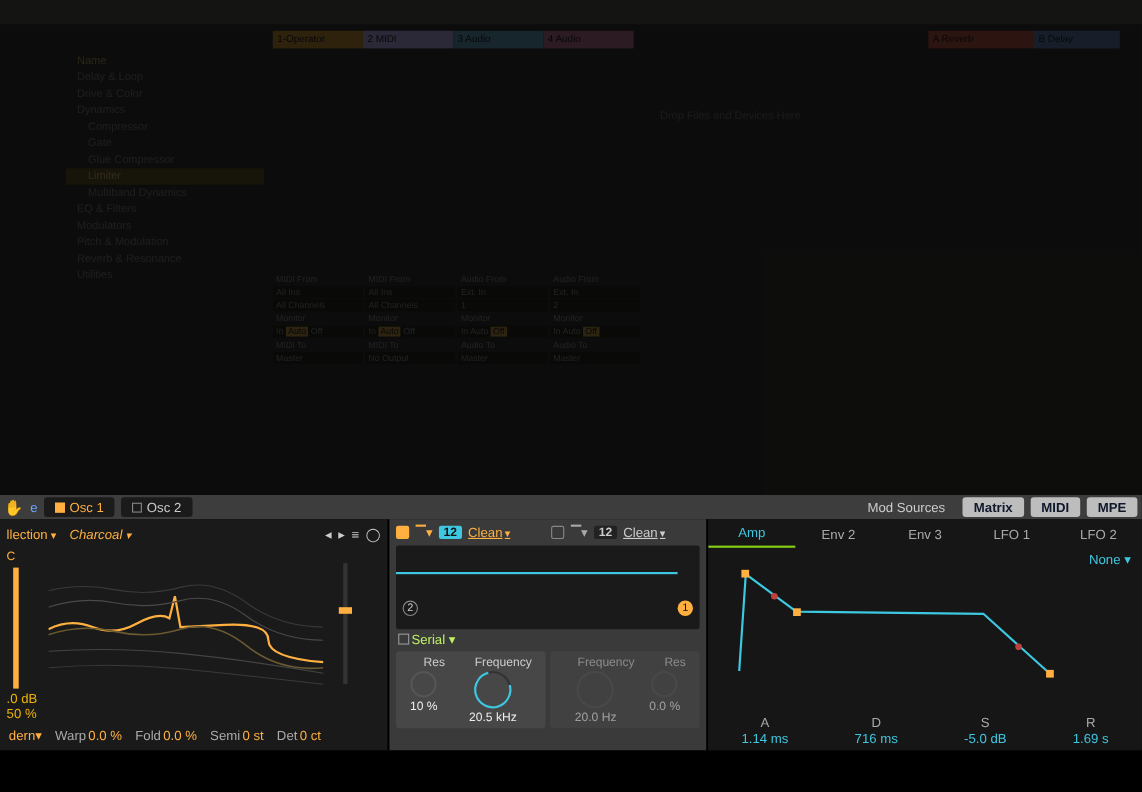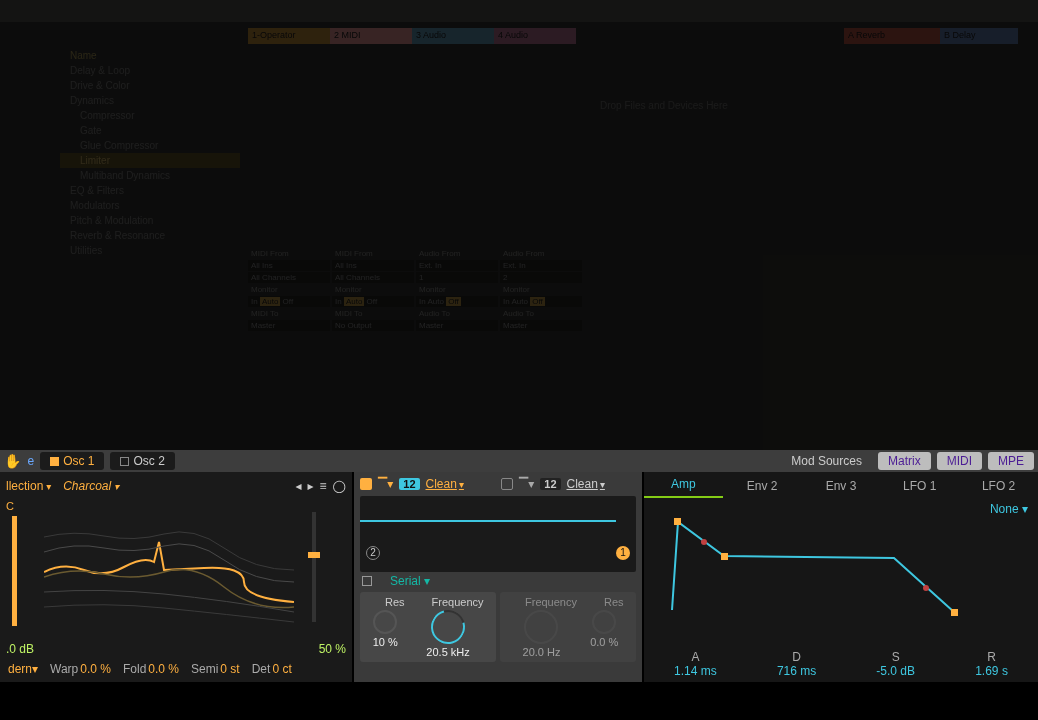--- a/index.html
+++ b/index.html
@@ -17,60 +17,60 @@
   .dim-bg .mixcol .valbox{background:#2a2a28;padding:1px 3px;margin:1px 0;}
 
   
   .device-strip { position: absolute; left: 0; top: 450px; width: 1038px; height: 232px; background: #111; color: #ddd; font-size: 12px; }
   .tabbar { height: 22px; background: #3d3d3d; display: flex; align-items: center; padding: 0 4px; gap: 6px; }
   .tabbar .left { display: flex; align-items: center; gap: 6px; }
   .tabbar .spacer { flex: 1; }
   .tab { padding: 2px 10px; border-radius: 3px; font-size: 12px; color: #ddd; cursor: pointer; }
   .tab.sel { background: #1b1b1b; color: #ffb040; }
   .tab.unsel { background: #1b1b1b; color: #ccc; }
-  .tab.pill { background: #bdbdbd; color: #4c1d95; }
+  .tab.pill { background: #bdbdbd; color: #0f172a; font-weight: bold; }
   .tab.label { color: #ccc; }
   .hand-icon{color:#6aa8ff;font-size:14px;}
   .sq{display:inline-block;width:9px;height:9px;border:1px solid #888;margin-right:4px;vertical-align:middle;}
   .sq.on{background:#ffb040;border-color:#ffb040;}
 
   .row2 { display:flex; height:210px; }
 
   
   .sec-left { width:352px; background:#1a1a1a; position:relative; padding:4px 6px; }
   .sec-left .toprow{display:flex;align-items:center;gap:8px;font-size:12px;color:#ffb040;height:20px;}
   .sec-left .toprow .dd{color:#ffb040;cursor:pointer;}
   .sec-left .toprow .dd2{color:#ffb040;margin-left:4px;font-style:italic;}
   .sec-left .toprow .dd2::after,.sec-left .toprow .dd::after{content:" ▾";font-size:10px;}
   .sec-left .toprow .right{margin-left:auto;display:flex;gap:6px;color:#ccc;}
   .sec-left .Cmark{position:absolute;left:6px;top:28px;font-size:11px;color:#ffb040;}
   .spectral { position:absolute; left:44px; top:40px; width:250px; height:120px; }
   .vslider{position:absolute;left:312px;top:40px;width:4px;height:110px;background:#333;}
   .vslider .thumb{position:absolute;left:-4px;top:40px;width:12px;height:6px;background:#ffb040;}
-  .sec-left .botvals{position:absolute;left:6px;bottom:26px;right:6px;display:flex;justify-content:space-between;font-size:12px;color:#bef264;}
+  .sec-left .botvals{position:absolute;left:6px;bottom:26px;right:6px;display:flex;justify-content:space-between;font-size:12px;color:#eab308;flex-direction:column;}
   .sec-left .botrow{position:absolute;left:6px;bottom:6px;right:6px;display:flex;gap:12px;font-size:12px;}
   .sec-left .botrow .lab{color:#aaa;}
   .sec-left .botrow .val{color:#ffb040;margin-left:2px;}
 
   
   .sec-mid{width:292px;background:#3a3a3a;position:relative;border-left:2px solid #000;border-right:2px solid #000;}
   .sec-mid .filtbar{height:24px;display:flex;align-items:center;gap:6px;padding:0 6px;font-size:12px;}
   .sec-mid .filtbar .onbox{width:12px;height:12px;background:#ffb040;border-radius:2px;}
   .sec-mid .filtbar .offbox{width:12px;height:12px;border:1px solid #888;border-radius:2px;}
   .sec-mid .filtbar .num{background:#3ec7e0;color:#111;padding:0 4px;border-radius:2px;font-weight:bold;font-size:11px;}
   .sec-mid .filtbar .num.off{background:#222;color:#ccc;}
   .sec-mid .filtbar .dd{color:#ffb040;text-decoration:underline;}
   .sec-mid .filtbar .dd.off{color:#ccc;}
   .sec-mid .filtbar .dd::after{content:"▾";font-size:10px;margin-left:2px;}
   .sec-mid .filtbar .half{flex:1;display:flex;align-items:center;gap:6px;}
   .curvebox{height:76px;background:#1a1a1a;margin:0 6px;position:relative;border-radius:2px;}
   .curvebox .line{position:absolute;left:0;top:24px;right:20px;height:2px;background:#3ec7e0;}
   .curvebox .ball{position:absolute;right:6px;top:50px;width:14px;height:14px;background:#ffb040;border-radius:50%;color:#111;font-size:10px;text-align:center;line-height:14px;}
   .curvebox .ball2{position:absolute;left:6px;top:50px;width:14px;height:14px;border:1px solid #888;color:#ccc;border-radius:50%;font-size:10px;text-align:center;line-height:12px;}
-  .serialrow{padding:2px 8px;font-size:12px;color:#14b8a6;display:flex;align-items:center;gap:18px;}
+  .serialrow{padding:2px 8px;font-size:12px;color:#bef264;display:flex;align-items:center;gap:2px;}
   .serialrow .sq2{width:10px;height:10px;border:1px solid #999;}
   .serialrow .dd::after{content:" ▾";}
   .knobrow{display:flex;padding:2px 6px;gap:4px;}
   .knobgrp{flex:1;background:#474747;border-radius:3px;padding:4px 6px;display:flex;gap:8px;}
   .knobgrp.off{opacity:.55;}
   .knob{display:flex;flex-direction:column;align-items:center;gap:2px;font-size:11px;}
   .knob .lbl{color:#ccc;margin-left:19px;}
   .knob .k{width:34px;height:34px;border:2px solid #555;border-radius:50%;position:relative;}
   .knob .k.accent{border-color:#3ec7e0;border-top-color:#333;transform:rotate(30deg);}
   .knob .k.small{width:24px;height:24px;}
@@ -108,21 +108,21 @@
     <div class="row sel" style="padding-left:20px">Limiter</div>
     <div class="row" style="padding-left:20px">Multiband Dynamics</div>
     <div class="row">EQ &amp; Filters</div>
     <div class="row">Modulators</div>
     <div class="row">Pitch &amp; Modulation</div>
     <div class="row">Reverb &amp; Resonance</div>
     <div class="row">Utilities</div>
   </div>
   <div class="tracks">
     <div class="trkhdr" style="background:#d39a3e">1-Operator</div>
-    <div class="trkhdr" style="background:#fca5a5">2 MIDI</div>
+    <div class="trkhdr" style="background:#c4b5fd">2 MIDI</div>
     <div class="trkhdr" style="background:#6aa8c8">3 Audio</div>
     <div class="trkhdr" style="background:#c87aa0">4 Audio</div>
   </div>
   <div style="position:absolute;right:20px;top:28px;display:flex">
     <div class="trkhdr" style="background:#c85a4a;width:96px">A Reverb</div>
     <div class="trkhdr" style="background:#6a8ac0;width:78px">B Delay</div>
   </div>
   <div style="position:absolute;left:600px;top:100px;font-size:10px;color:#777">Drop Files and Devices Here</div>
   <div class="mixarea">
     <div class="mixcol">

